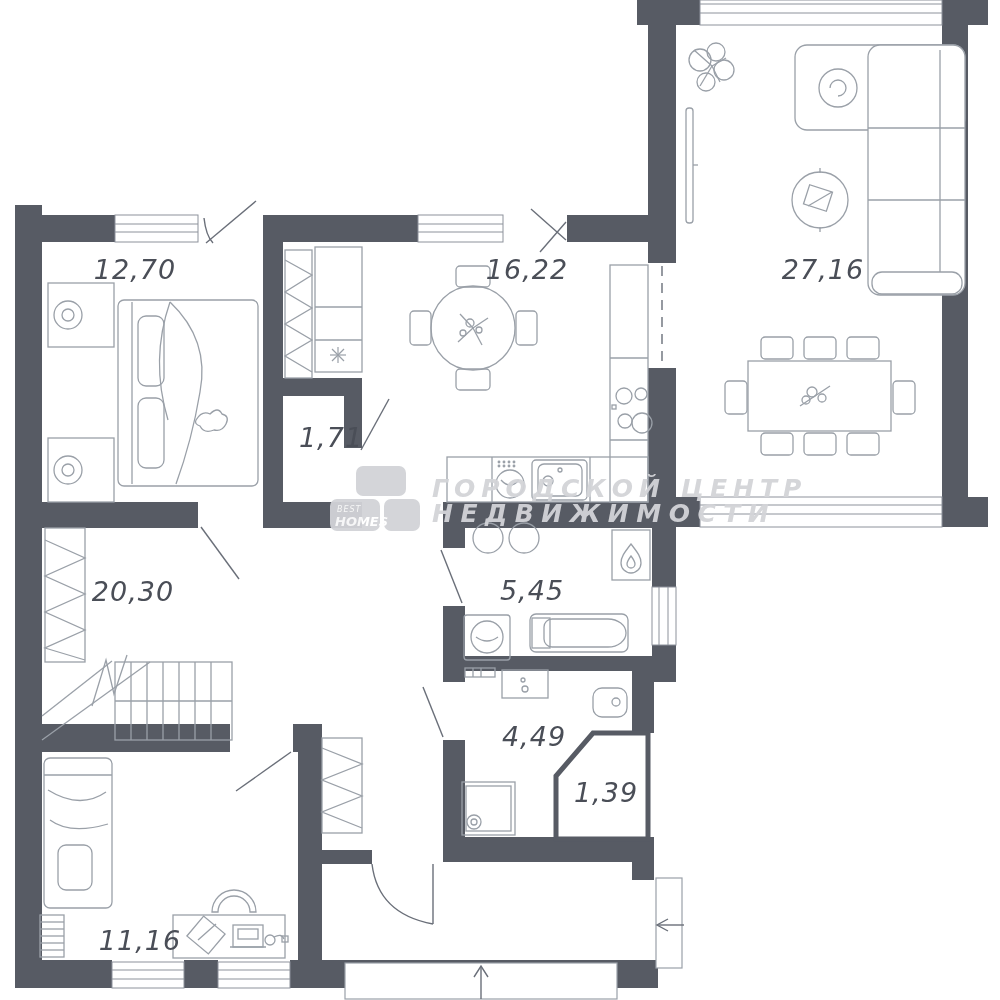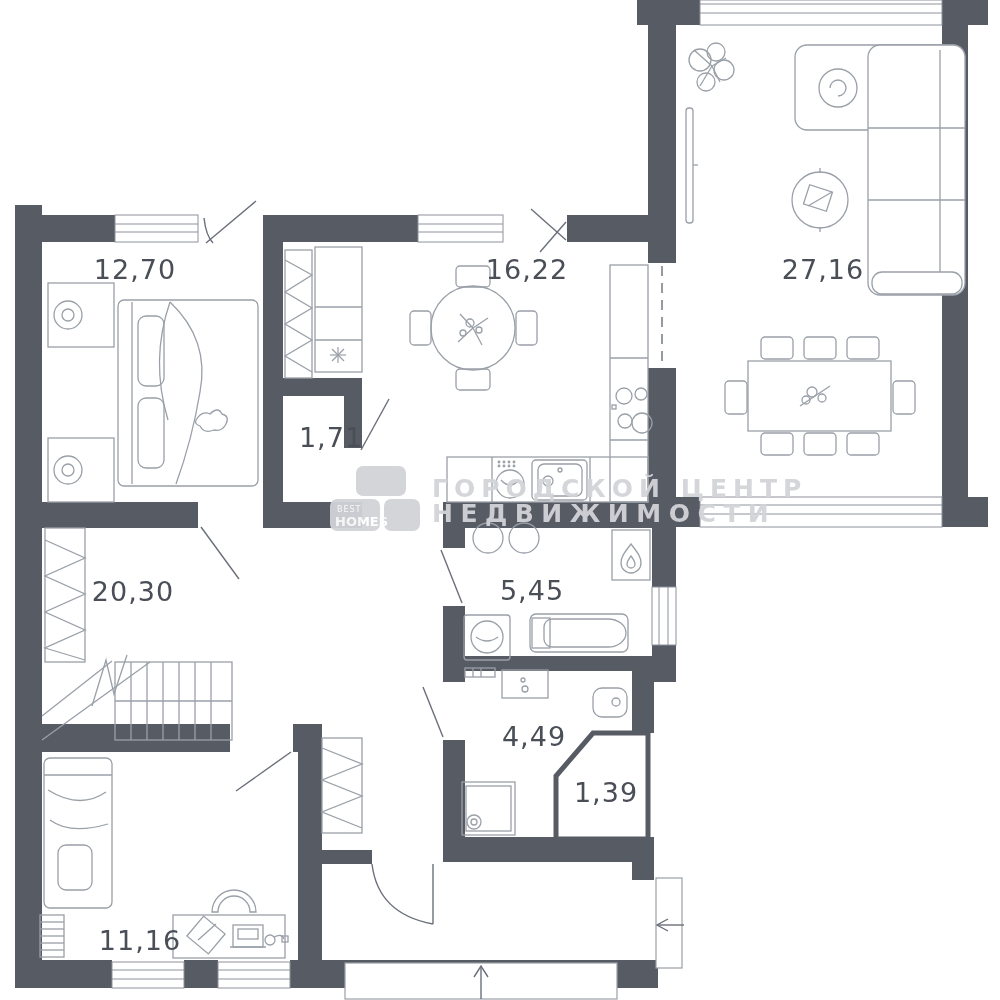--- a/index.html
+++ b/index.html
@@ -1,17 +1,17 @@
 <!DOCTYPE html>
 <html><head>
 <meta charset="utf-8">
 <style>
   html,body{margin:0;padding:0;background:#ffffff;}
   .canvas{position:relative;width:1000px;height:1000px;background:#ffffff;overflow:hidden;
-          font-family:"DejaVu Sans", sans-serif;}
+          font-family:"DejaVu Sans", sans-serif;font-style:italic;}
   svg{position:absolute;left:0;top:0;}
   .wall{fill:#575b64;stroke:none;}
   .furn{fill:none;stroke:#9aa0a8;stroke-width:1.3;}
   .furnw{fill:#ffffff;stroke:#9aa0a8;stroke-width:1.3;}
   .thin{fill:none;stroke:#8d929b;stroke-width:1;}
   .door{fill:none;stroke:#6a6f79;stroke-width:1.4;}
   .roomlabel{fill:#4a4e57;font-size:27px;letter-spacing:1px;text-anchor:middle;}
   .wmtext{fill:#d3d4d8;font-size:25px;font-weight:bold;text-anchor:start;}
   .logotile{fill:#d2d3d7;}
   .logotext{fill:#ffffff;text-anchor:start;}

